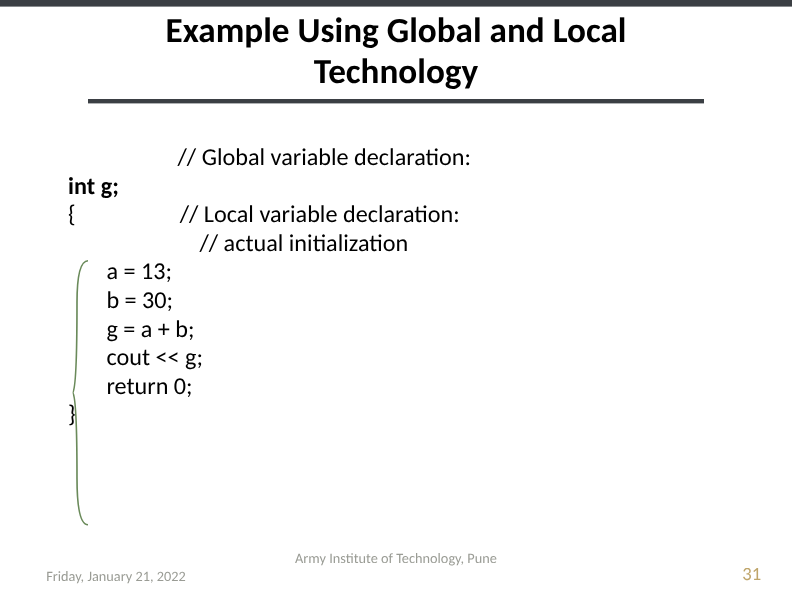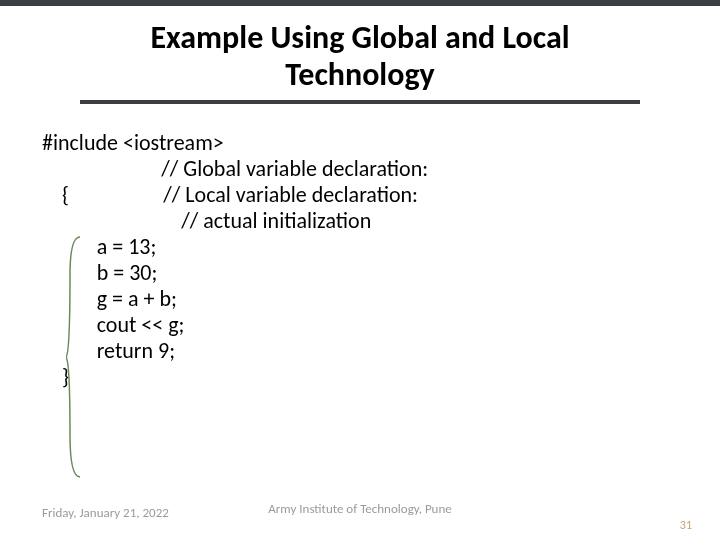--- a/index.html
+++ b/index.html
@@ -23,21 +23,21 @@
     width: 100%;
     height: 6px;
     background: #3b3f44;
   }
   .title {
     text-align: center;
     font-weight: 700;
     font-size: 32px;
     line-height: 1.15;
     color: #000;
-    margin-top: 14px;
+    margin-top: 4px;
   }
   .title-underline {
     margin: 6px auto 0 auto;
     width: 560px;
     height: 0;
     border-top: 4px solid #3b3f44;
   }
   .content {
     position: absolute;
     left: 42px;
@@ -52,34 +52,34 @@
     position: absolute;
     bottom: 8px;
     left: 0;
     width: 100%;
     font-size: 13px;
     color: #9a9c95;
   }
   .footer-date {
     position: absolute;
     left: 42px;
-    bottom: 12px;
+    bottom: 0;
   }
   .footer-center {
     position: absolute;
     width: 100%;
     text-align: center;
     bottom: 16px;
   }
   .footer-page {
     position: absolute;
     right: 28px;
     bottom: 0;
     color: #bfa56a;
-    font-size: 12px;
+    font-size: 17px;
   }
   .brace-svg {
     position: absolute;
     left: 66px;
     top: 235px;
   }
 </style>
 </head>
 <body>
 
@@ -87,29 +87,29 @@
 
   <div class="titlebar-top"></div>
 
   <div class="title">
     <span>Example Using Global and Local</span><br>
     <span>Technology</span>
   </div>
   <div class="title-underline"></div>
 
   <div class="content">
-    <div class="line">#include &lt;iostream&gt;</div>
     <div class="line">                        // Global variable declaration:</div>
+    <div class="line">    <span class="bold">int g;</span></div>
     <div class="line">    {                   // Local variable declaration:</div>
     <div class="line">                            // actual initialization</div>
     <div class="line">           a = 13;</div>
     <div class="line">           b = 30;</div>
     <div class="line">           g = a + b;</div>
     <div class="line">           cout &lt;&lt; g;</div>
-    <div class="line">           return 9;</div>
+    <div class="line">           return 0;</div>
     <div class="line">    }</div>
   </div>
 
   <svg class="brace-svg" width="20" height="245">
     <path d="M14 2 Q4 2 4 40 Q4 118 0 122 Q4 126 4 200 Q4 242 14 242" stroke="#6a8a5a" stroke-width="1.5" fill="none"></path>
   </svg>
 
   <div class="footer">
     <span class="footer-date">Friday, January 21, 2022</span>
     <span class="footer-center">Army Institute of Technology, Pune</span>

